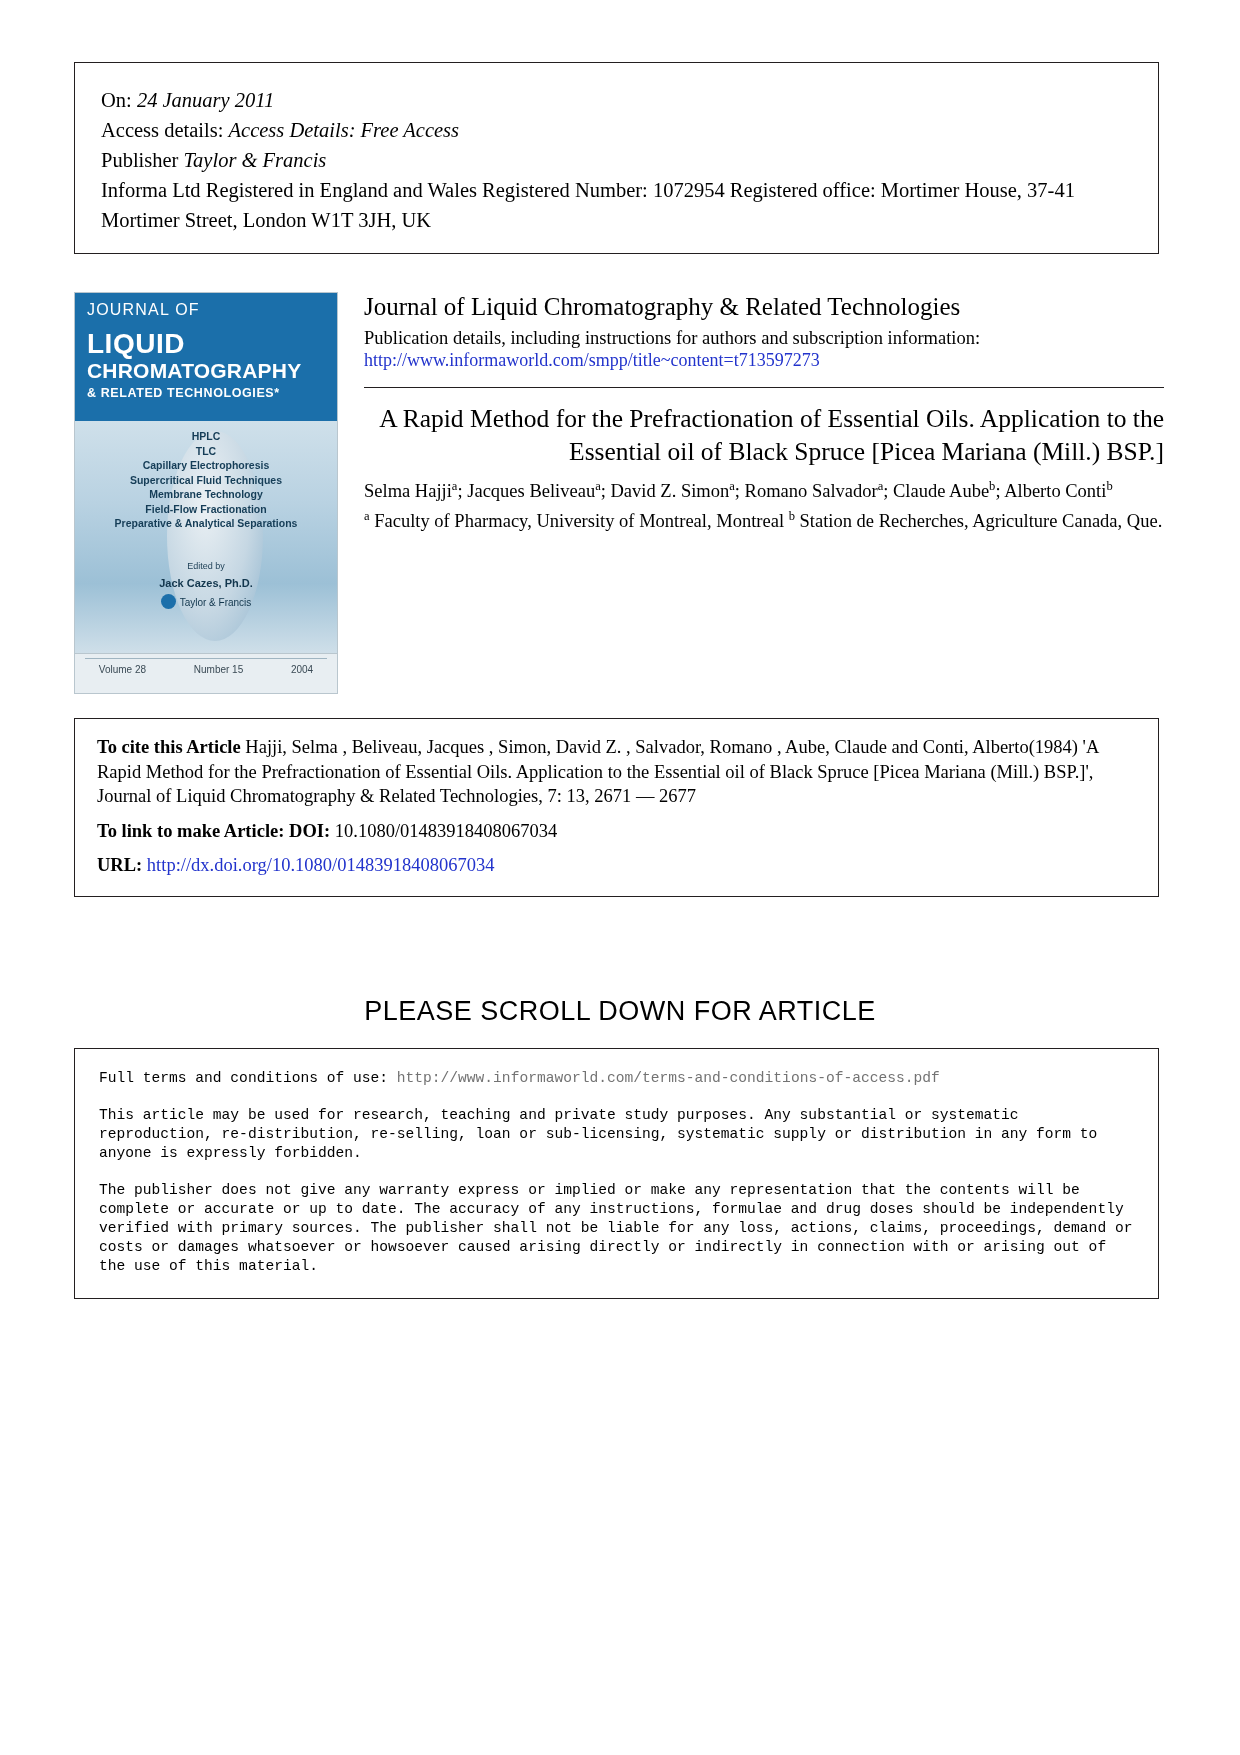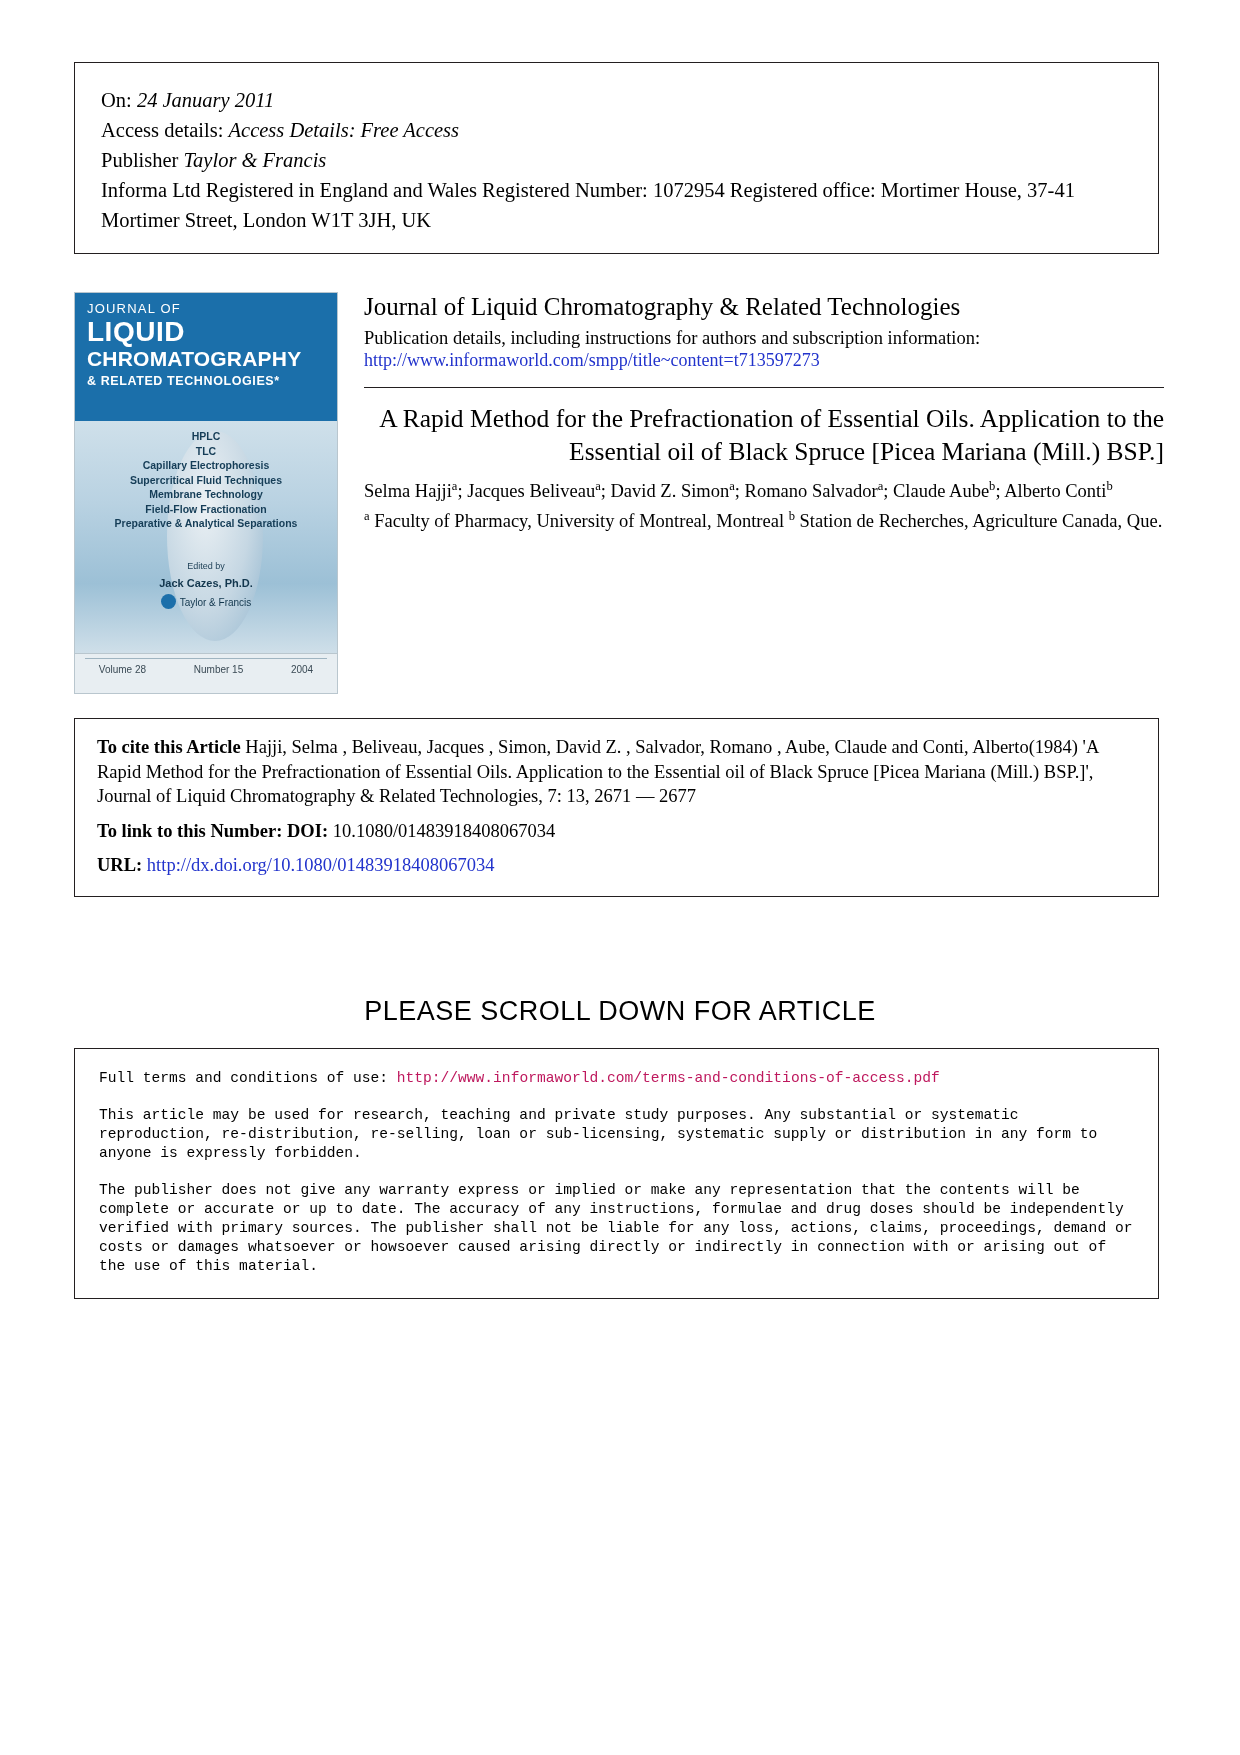--- a/index.html
+++ b/index.html
@@ -62,23 +62,23 @@
     left: 0; top: 0;
     width: 262px;
     height: 128px;
     background: #1b6faa;
     color: #ffffff;
     box-sizing: border-box;
     padding: 8px 10px 0 12px;
     font-family: "Liberation Sans", sans-serif;
   }
   .cover-top .c1 {
-    font-size: 13px;
+    font-size: 16px;
     letter-spacing: 1.2px;
-    margin-bottom: 1px;
+    margin-bottom: 10px;
   }
   .cover-top .c2 {
     font-size: 28px;
     font-weight: bold;
     letter-spacing: 0.5px;
     line-height: 29px;
   }
   .cover-top .c3 {
     font-size: 21px;
     font-weight: bold;
@@ -274,21 +274,21 @@
     box-sizing: border-box;
     border: 1px solid #231f20;
     padding: 20px 24px 22px 24px;
     font-family: "Liberation Mono", monospace;
     font-size: 14.6px;
     line-height: 19px;
   }
   .terms-p { margin: 0 0 18px 0; }
   .terms-p.last { margin-bottom: 0; }
   .terms-link {
-    color: #be185d;
+    color: #737373;
     text-decoration: none;
     word-break: break-all;
   }
 </style>
 </head>
 <body>
 
 <div class="page">
 
   <div class="dl-box">
@@ -351,21 +351,21 @@
       <div class="art-affil"><sup>a</sup> Faculty of Pharmacy, University of Montreal, Montreal <sup>b</sup> Station de Recherches, Agriculture Canada, Que.</div>
     </div>
   </div>
 
   <div class="cite-box">
     <p class="cite-p">
       <span class="b">To cite this Article</span>
       <span>Hajji, Selma , Beliveau, Jacques , Simon, David Z. , Salvador, Romano , Aube, Claude and Conti, Alberto(1984) 'A Rapid Method for the Prefractionation of Essential Oils. Application to the Essential oil of Black Spruce [Picea Mariana (Mill.) BSP.]', Journal of Liquid Chromatography &amp; Related Technologies, 7: 13, 2671 — 2677</span>
     </p>
     <p class="cite-p">
-      <span class="b">To link to this Number: DOI:</span>
+      <span class="b">To link to make Article: DOI:</span>
       <span>10.1080/01483918408067034</span>
     </p>
     <p class="cite-p last">
       <span class="b">URL:</span>
       <a class="cite-link" href="#">http://dx.doi.org/10.1080/01483918408067034</a>
     </p>
   </div>
 
   <div class="scroll-notice">PLEASE SCROLL DOWN FOR ARTICLE</div>
 

